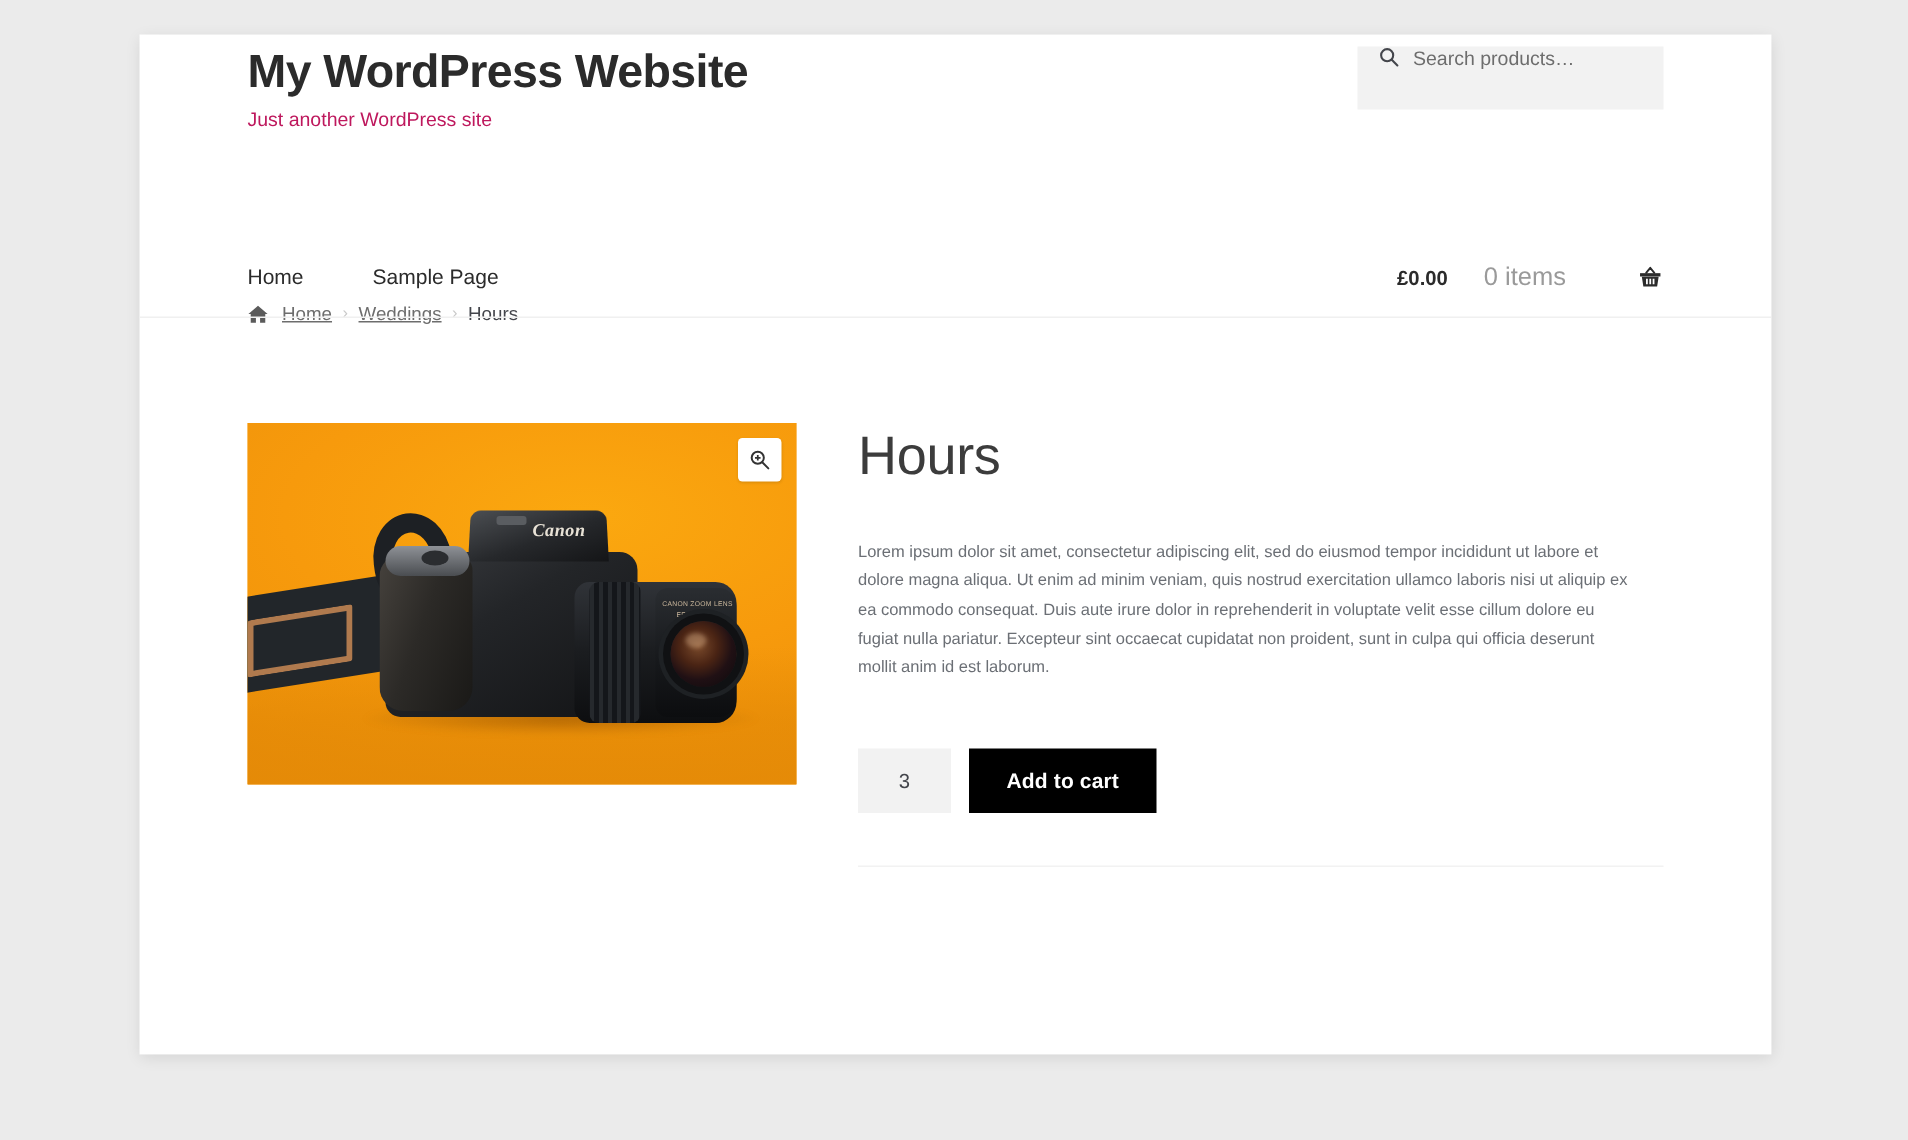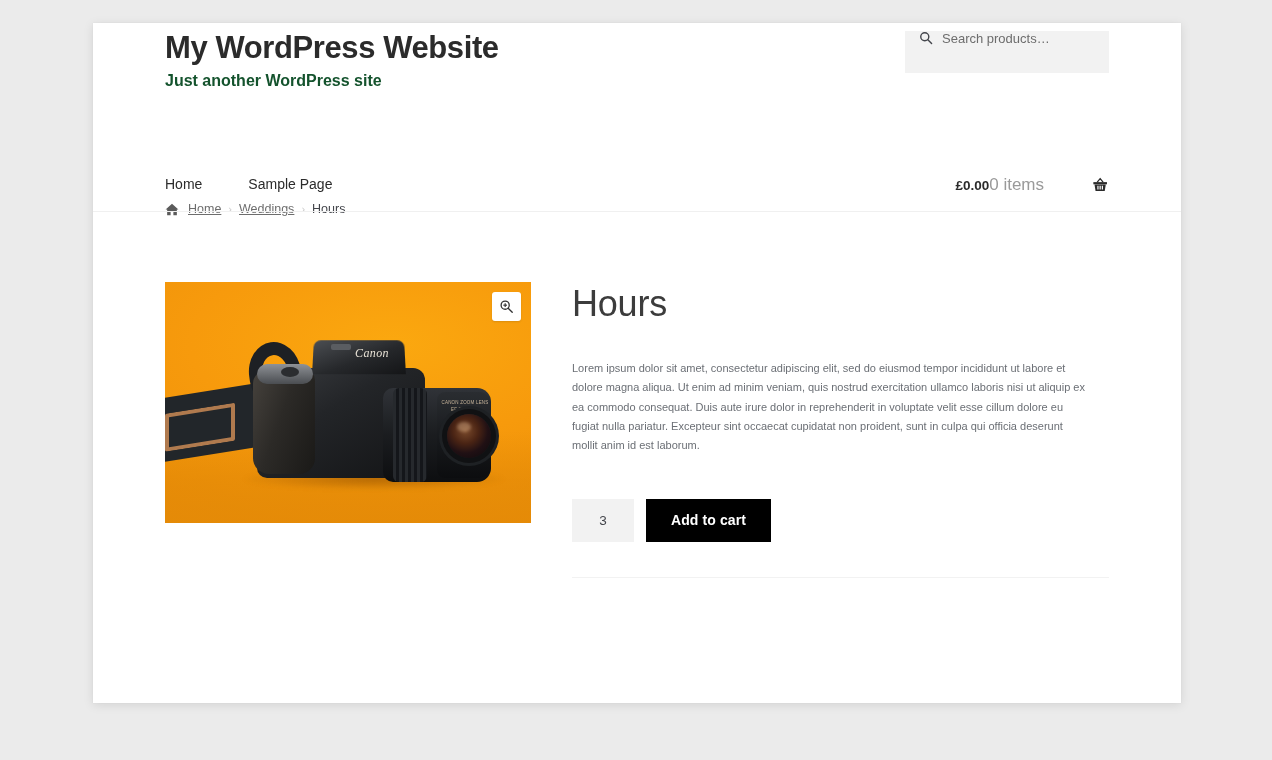--- a/index.html
+++ b/index.html
@@ -43,23 +43,23 @@
     margin: 0;
     font-size: 31px;
     line-height: 1.15;
     font-weight: bold;
     color: #2b2b2b;
     letter-spacing: -0.4px;
   }
 
   .site-description {
     margin: 6px 0 0 0;
-    font-size: 16px;
-    color: #14532d;
-    font-weight: bold;
+    font-size: 13px;
+    color: #be185d;
+    font-weight: normal;
   }
 
   .search-box {
     position: absolute;
     right: 72px;
     top: 8px;
     width: 204px;
     height: 42px;
     background: #f2f2f2;
     display: flex;
@@ -101,21 +101,21 @@
 
   .cart-area {
     position: absolute;
     right: 72px;
     top: 0;
     height: 55px;
     display: flex;
     align-items: center;
     gap: 14px;
   }
-  .cart-contents { display: flex; align-items: baseline; gap: 0; text-decoration: none; cursor: pointer; }
+  .cart-contents { display: flex; align-items: baseline; gap: 24px; text-decoration: none; cursor: pointer; }
   .cart-amount { font-size: 13.5px; font-weight: bold; color: #2b2b2b; }
   .cart-count { font-size: 17px; color: #9a9a9a; }
   .cart-icon { display: flex; align-items: center; margin-left: 34px; color: #2b2b2b; }
 
   
   .content { padding: 22px 72px 0 72px; }
 
   .breadcrumb {
     display: flex;
     align-items: center;
@@ -215,21 +215,21 @@
     width: 92px; height: 34px;
     background: linear-gradient(160deg, #4b4e52 0%, #26282b 55%, #141517 100%);
     border-radius: 7px 7px 0 0;
     transform: perspective(60px) rotateX(4deg);
   }
   .brand-plate {
     position: absolute;
     left: 190px; top: 64px;
     font-family: "Liberation Serif", serif;
     font-size: 12px;
-    font-weight: normal;
+    font-weight: bold;
     font-style: italic;
     color: #e8e2d6;
     letter-spacing: .4px;
   }
   .hotshoe {
     position: absolute;
     left: 166px; top: 62px;
     width: 20px; height: 6px;
     background: #5a5d61;
     border-radius: 2px;

